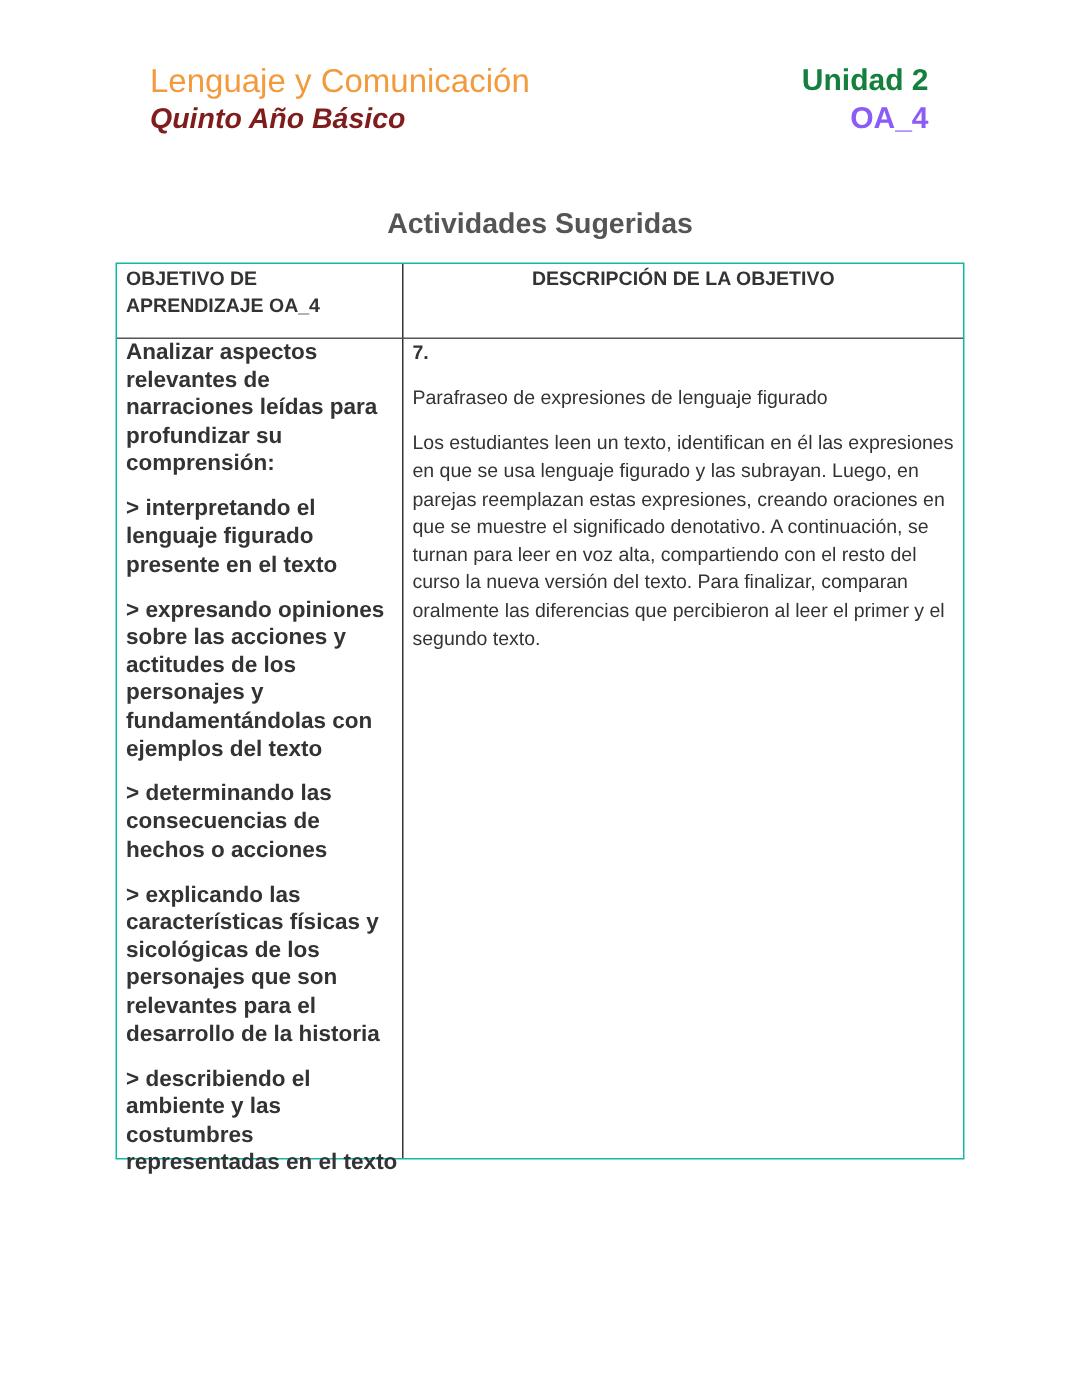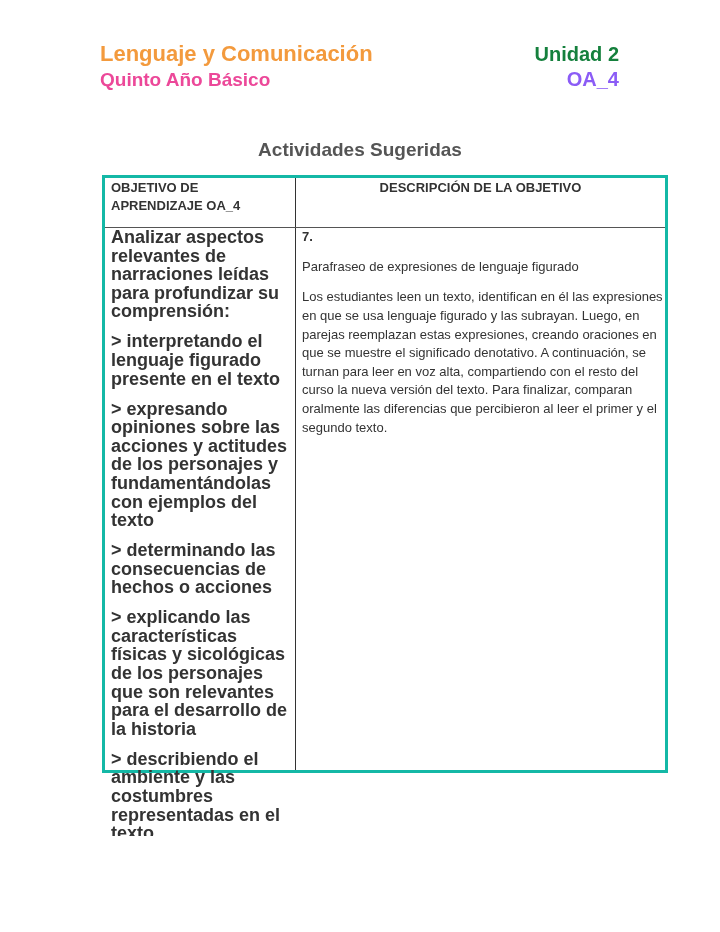--- a/index.html
+++ b/index.html
@@ -21,31 +21,32 @@
       top: 41px;
     }
     .hdr-right {
       position: absolute;
       right: 101px;
       top: 41px;
       text-align: right;
     }
     .subject {
       color: #f39a3d;
-      font-weight: bold;
+      font-weight: normal;
       font-size: 22px;
       line-height: 26px;
       display: block;
     }
     .grade {
-      color: #ec4899;
+      color: #7f1d1d;
       font-weight: bold;
       font-size: 19px;
       line-height: 25px;
       display: block;
+      font-style: italic;
     }
     .unit {
       color: #15803d;
       font-weight: bold;
       font-size: 20px;
       line-height: 26px;
       display: block;
     }
     .oa {
       color: #8b5cf6;
@@ -63,23 +64,22 @@
       font-size: 19px;
       font-weight: bold;
       color: #555555;
     }
     .table {
       position: absolute;
       left: 77px;
       top: 175px;
       width: 566px;
       height: 598px;
-      border: 3px solid #14b8a6;
+      border: 1px solid #14b8a6;
       box-sizing: border-box;
-      margin-left: 25px;
     }
     .col-divider {
       position: absolute;
       left: 190px;
       top: 0;
       bottom: 0;
       width: 0;
       border-left: 1px solid #333333;
     }
     .row-divider {
@@ -109,21 +109,21 @@
       font-size: 13px;
       font-weight: bold;
       line-height: 18px;
       color: #333333;
     }
     .objective-cell {
       position: absolute;
       left: 6px;
       top: 50px;
       width: 182px;
-      font-size: 18px;
+      font-size: 15px;
       font-weight: bold;
       line-height: 18.6px;
       color: #333333;
       overflow: hidden;
       height: 608px;
     }
     .objective-cell p {
       margin: 0 0 11.4px 0;
     }
     .activity-cell {

